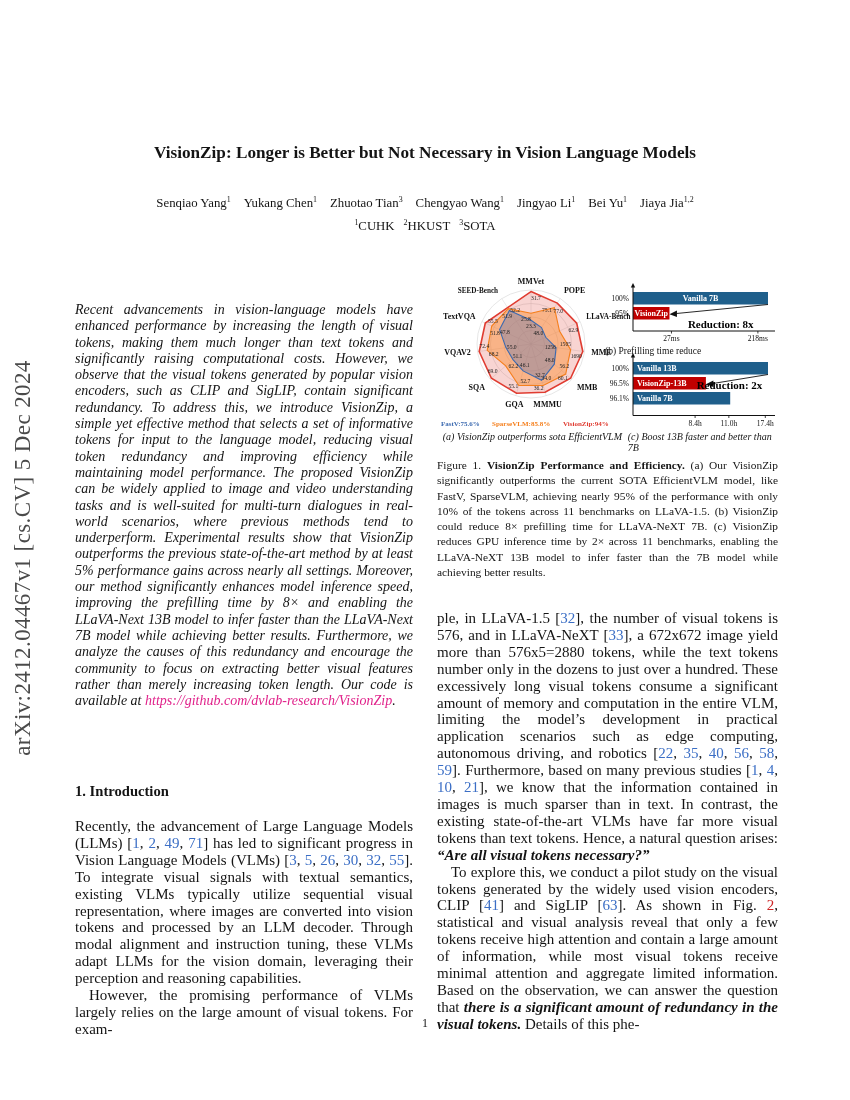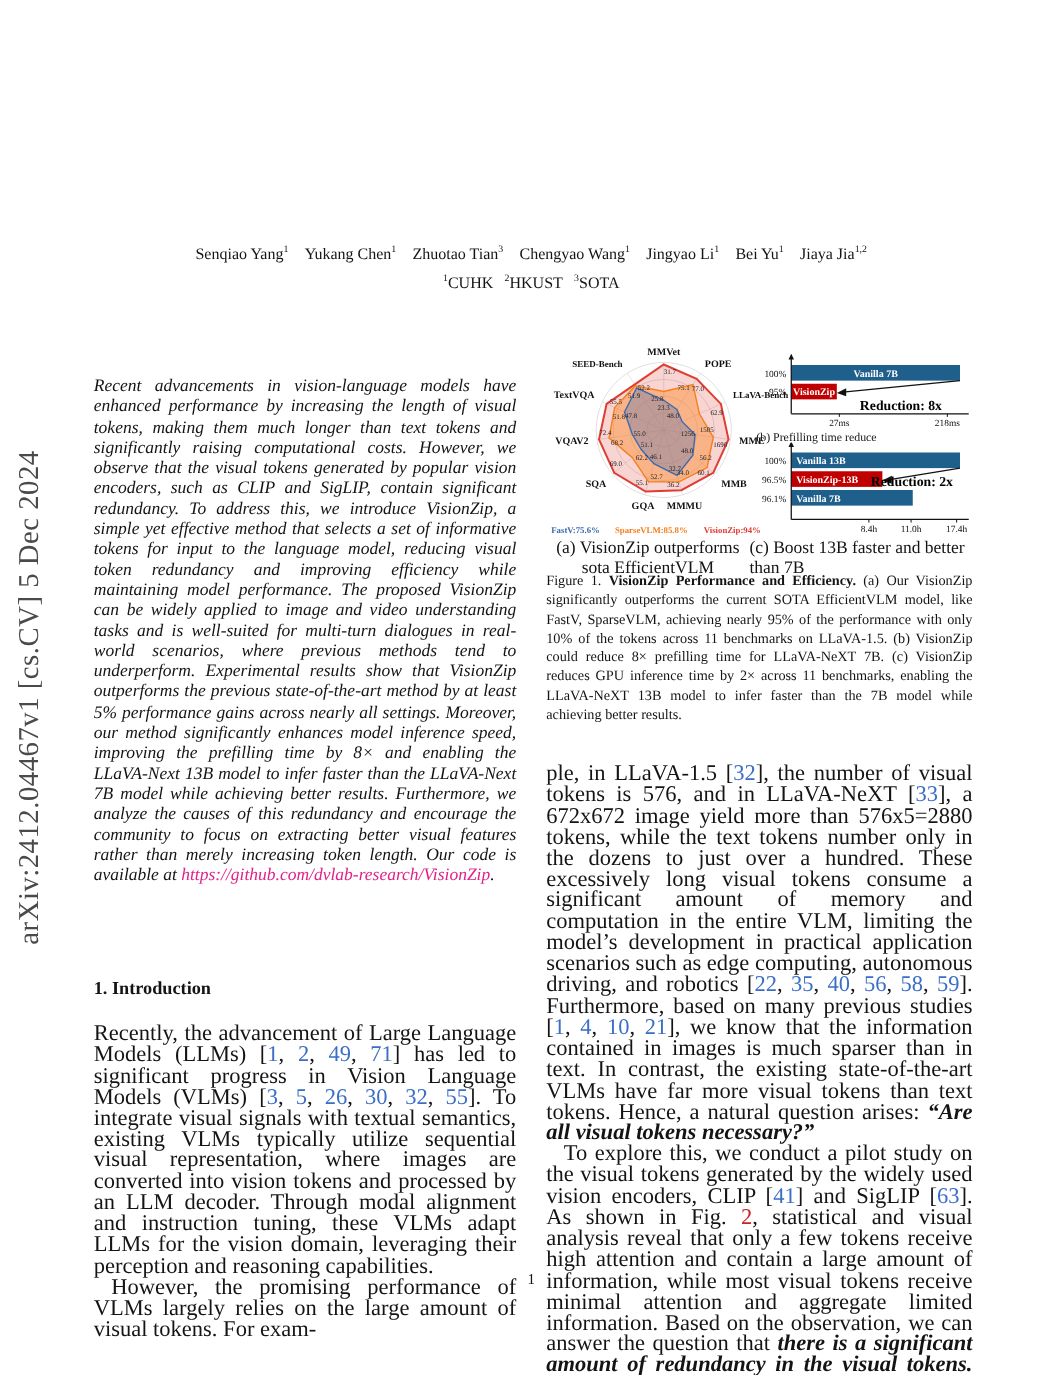--- a/index.html
+++ b/index.html
@@ -15,47 +15,48 @@
   .gap{display:inline-block;width:13px;}
   .gap2{display:inline-block;width:9px;}
   .col{position:absolute;width:338px;}
   .col-left{left:75px;top:272px;height:790px;}
   .col-right{left:437px;top:264px;width:341px;height:800px;}
   .abs-head{margin:0;padding-top:2px;text-align:center;font-size:13.8px;font-weight:bold;}
   .abstract{position:absolute;top:30px;left:0;right:0;margin:0;font-style:italic;font-size:14px;
          line-height:16.3px;text-align:justify;}
   .sec-head{position:absolute;top:511px;left:0;margin:0;font-size:14.6px;font-weight:bold;}
   .intro-wrap{position:absolute;top:546px;left:0;right:0;}
-  .body-p{margin:0;font-size:18px;line-height:16.9px;text-align:justify;}
+  .body-p{margin:0;font-size:15px;line-height:16.9px;text-align:justify;}
   .indent{text-indent:14px;}
   .cite{color:#3b6ec5;}
   .link{color:#e0218a;}
   .figref{color:#cc2222;}
   .b{font-weight:bold;}
   .bi{font-weight:bold;font-style:italic;}
   .figure{position:absolute;top:0;left:0;width:341px;height:190px;}
   #radar{position:absolute;left:0;top:0;overflow:visible;}
   #chartb{position:absolute;left:168px;top:18px;}
   #chartc{position:absolute;left:168px;top:90px;}
   .cap-b{position:absolute;left:168px;top:82px;width:173px;text-align:left;font-size:9.5px;}
   .cap-row{position:absolute;left:0;top:167px;width:341px;display:flex;justify-content:space-between;
-         font-size:14px;}
+         font-size:10px;font-style:italic;}
   .cap-row span:first-child{width:200px;text-align:center;}
   .fig-caption{position:absolute;top:194px;left:0;right:0;margin:0;font-size:11.4px;line-height:15.25px;
          text-align:justify;}
   .rbody-wrap{position:absolute;top:346px;left:0;right:0;}
   .pageno{position:absolute;top:1016px;left:0;right:0;text-align:center;font-size:12px;}
 </style>
 </head>
 <body>
 
 <div class="sheet">
 
   <div class="arxiv-stamp">arXiv:2412.04467v1  [cs.CV]  5 Dec 2024</div>
 
+  <h1 class="title">VisionZip: Longer is Better but Not Necessary in Vision Language Models</h1>
   <div class="authors"><span>Senqiao Yang</span><span class="sup">1</span><span class="gap"> </span><span>Yukang Chen</span><span class="sup">1</span><span class="gap"> </span><span>Zhuotao Tian</span><span class="sup">3</span><span class="gap"> </span><span>Chengyao Wang</span><span class="sup">1</span><span class="gap"> </span><span>Jingyao Li</span><span class="sup">1</span><span class="gap"> </span><span>Bei Yu</span><span class="sup">1</span><span class="gap"> </span><span>Jiaya Jia</span><span class="sup">1,2</span></div>
   <div class="affils"><span class="sup">1</span><span>CUHK</span><span class="gap2"> </span><span class="sup">2</span><span>HKUST</span><span class="gap2"> </span><span class="sup">3</span><span>SOTA</span></div>
 
   <div class="col col-left">
     <p class="abstract"><span>Recent advancements in vision-language models have enhanced performance by increasing the length of visual tokens, making them much longer than text tokens and significantly raising computational costs. However, we observe that the visual tokens generated by popular vision encoders, such as CLIP and SigLIP, contain significant redundancy. To address this, we introduce VisionZip, a simple yet effective method that selects a set of informative tokens for input to the language model, reducing visual token redundancy and improving efficiency while maintaining model performance. The proposed VisionZip can be widely applied to image and video understanding tasks and is well-suited for multi-turn dialogues in real-world scenarios, where previous methods tend to underperform. Experimental results show that VisionZip outperforms the previous state-of-the-art method by at least 5% performance gains across nearly all settings. Moreover, our method significantly enhances model inference speed, improving the prefilling time by 8× and enabling the LLaVA-Next 13B model to infer faster than the LLaVA-Next 7B model while achieving better results. Furthermore, we analyze the causes of this redundancy and encourage the community to focus on extracting better visual features rather than merely increasing token length. Our code is available at </span><span class="link">https://github.com/dvlab-research/VisionZip</span><span>.</span></p>
     <h2 class="sec-head">1. Introduction</h2>
     <div class="intro-wrap">
       <p class="body-p"><span>Recently, the advancement of Large Language Models (LLMs) [</span><span class="cite">1</span><span>, </span><span class="cite">2</span><span>, </span><span class="cite">49</span><span>, </span><span class="cite">71</span><span>] has led to significant progress in Vision Language Models (VLMs) [</span><span class="cite">3</span><span>, </span><span class="cite">5</span><span>, </span><span class="cite">26</span><span>, </span><span class="cite">30</span><span>, </span><span class="cite">32</span><span>, </span><span class="cite">55</span><span>]. To integrate visual signals with textual semantics, existing VLMs typically utilize sequential visual representation, where images are converted into vision tokens and processed by an LLM decoder. Through modal alignment and instruction tuning, these VLMs adapt LLMs for the vision domain, leveraging their perception and reasoning capabilities.</span></p>
       <p class="body-p indent"><span>However, the promising performance of VLMs largely relies on the large amount of visual tokens.  For exam-</span></p>
     </div>

